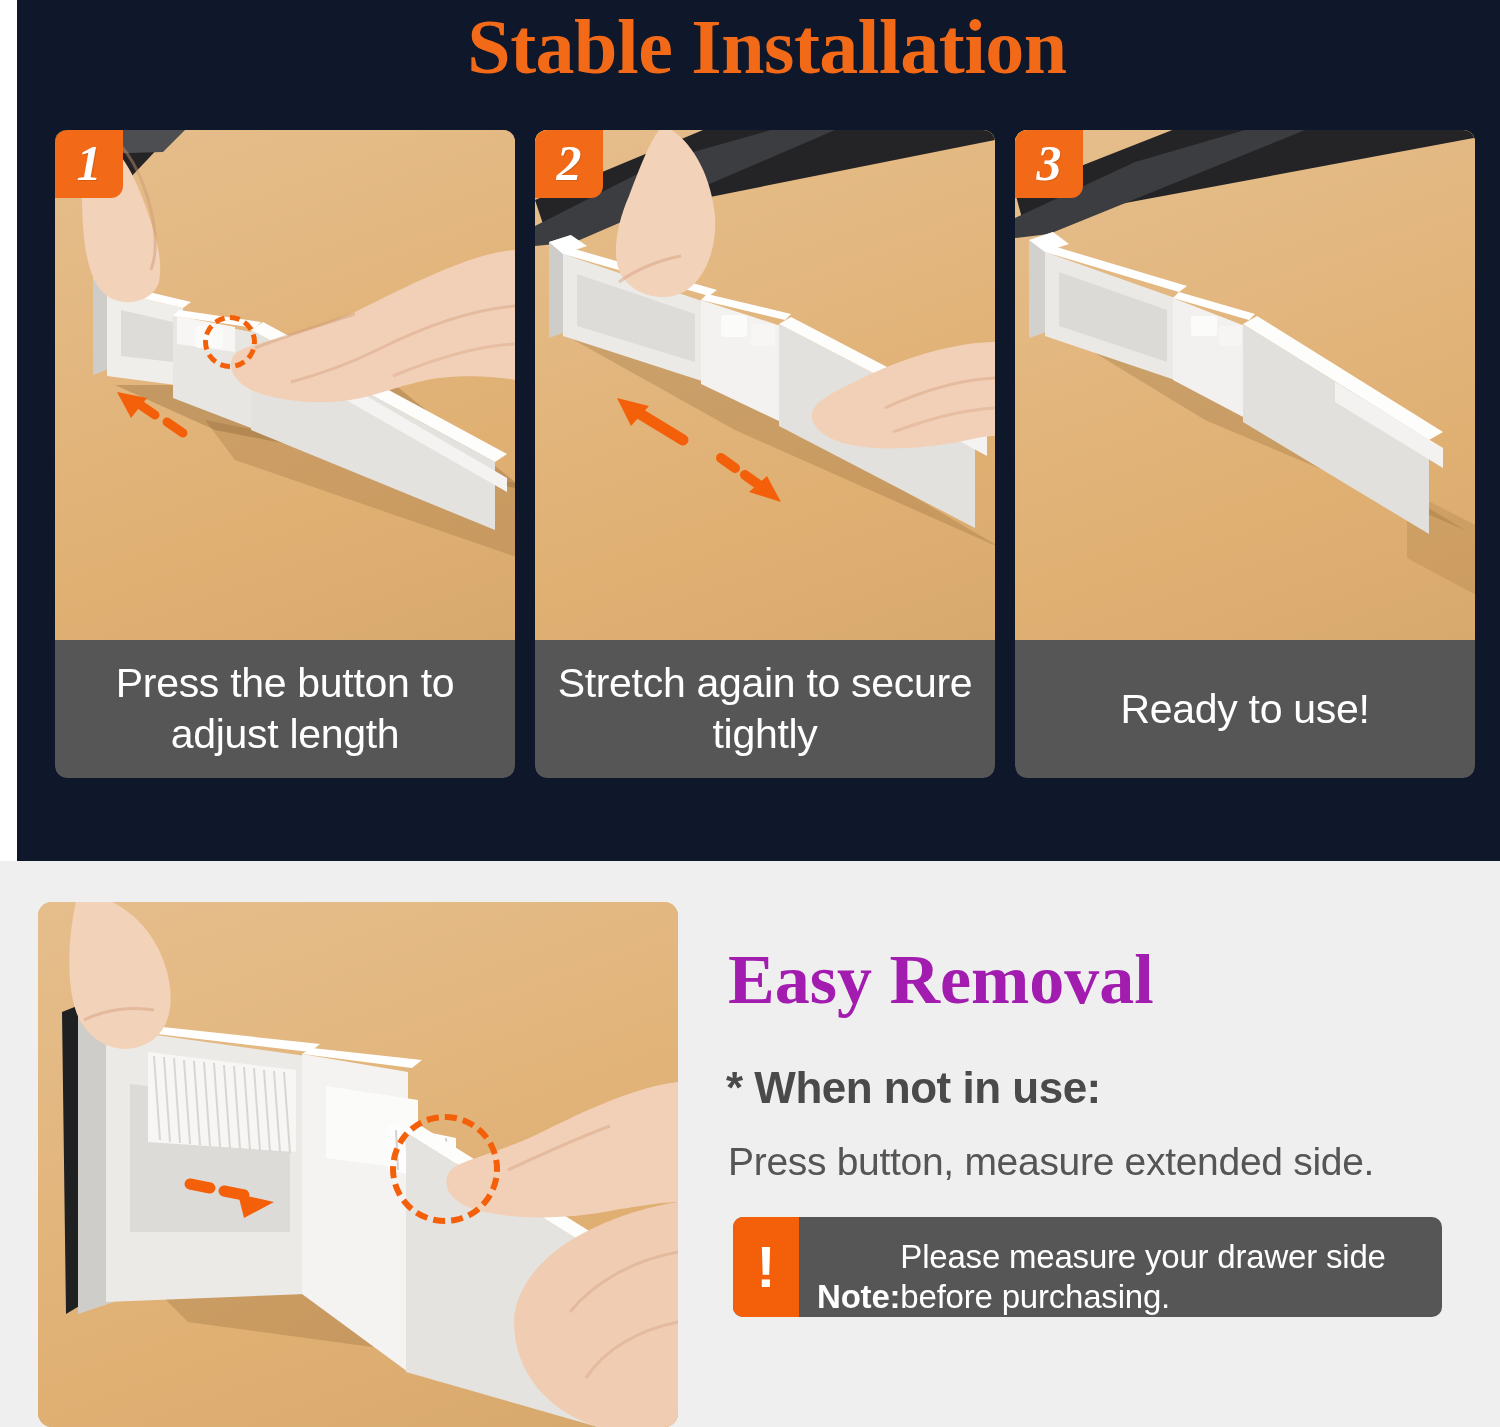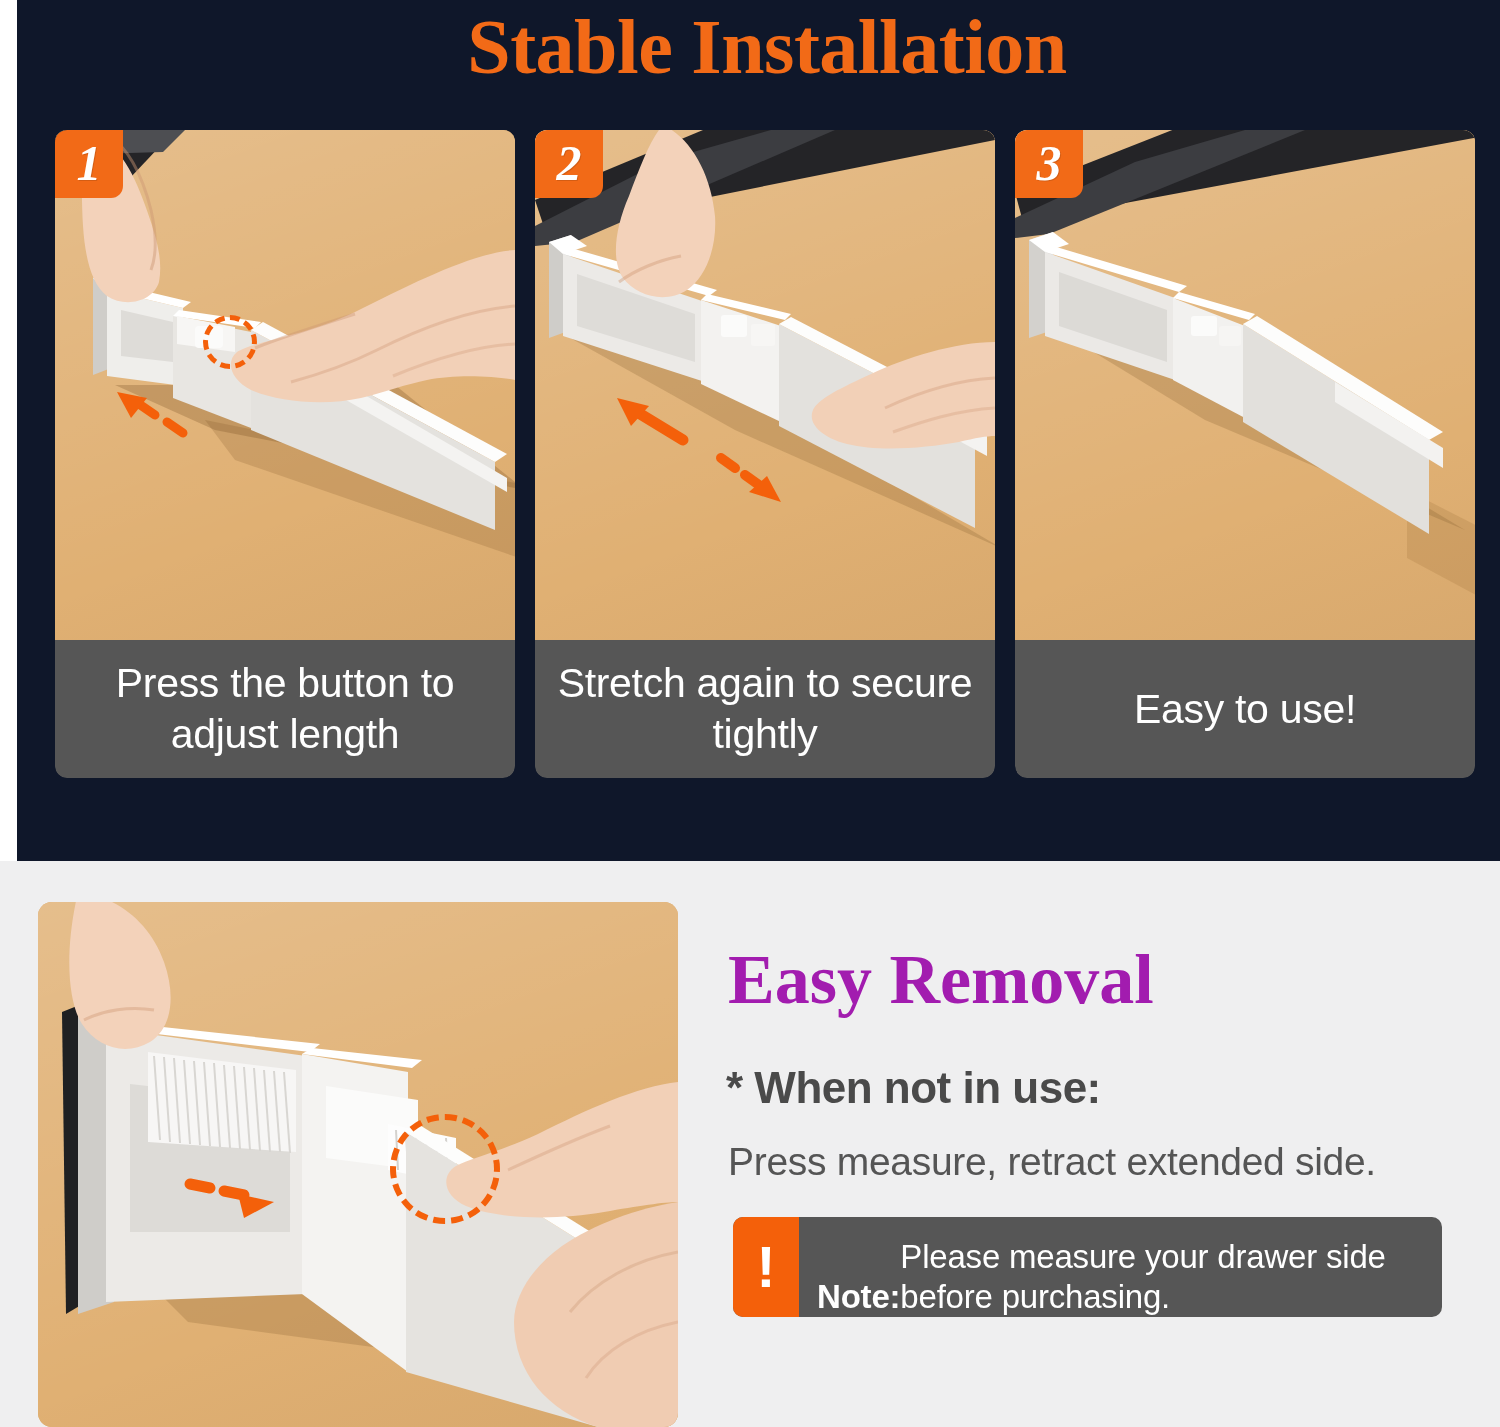--- a/index.html
+++ b/index.html
@@ -311,21 +311,21 @@
         <rect x="176" y="186" width="26" height="20" rx="3" fill="#fbfbfa"></rect>
         <rect x="204" y="196" width="22" height="20" rx="3" fill="#f6f5f3"></rect>
 
         <polygon points="228,194 414,310 414,404 228,292" fill="#e2e0dc"></polygon>
         <polygon points="228,194 414,310 428,302 242,186" fill="#fdfdfc"></polygon>
         <polygon points="320,252 428,318 428,338 320,272" fill="#f3f2f0"></polygon>
       </svg>
     </div>
 
     <div class="badge">3</div>
-    <div class="caption">Easy to use!</div>
+    <div class="caption">Ready to use!</div>
   </div>
 
 </div>
 
 <div id="bottom-section">
 
   <div id="removal-photo">
     <div class="wood" style="left:-60px;top:-60px;width:900px;height:780px"></div>
     <div class="wood-dark" style="width:900px;height:780px"></div>
 
@@ -402,21 +402,21 @@
       <g stroke="#F4600A" stroke-width="11" stroke-linecap="round">
         <line x1="152" y1="282" x2="172" y2="286"></line>
         <line x1="186" y1="289" x2="206" y2="293"></line>
       </g>
       <polygon points="236,300 200,292 206,316" fill="#F4600A"></polygon>
     </svg>
   </div>
 
   <div id="removal-title">Easy Removal</div>
   <div id="removal-sub">* When not in use:</div>
-  <div id="removal-desc">Press measure, retract extended side.</div>
+  <div id="removal-desc">Press button, measure extended side.</div>
 
   <div id="note-banner">
     <div id="note-mark">!</div>
     <div id="note-text">
         <b>Note:</b>
         <span> Please measure your drawer side before purchasing.</span>
       </div>
   </div>
 
 </div>

